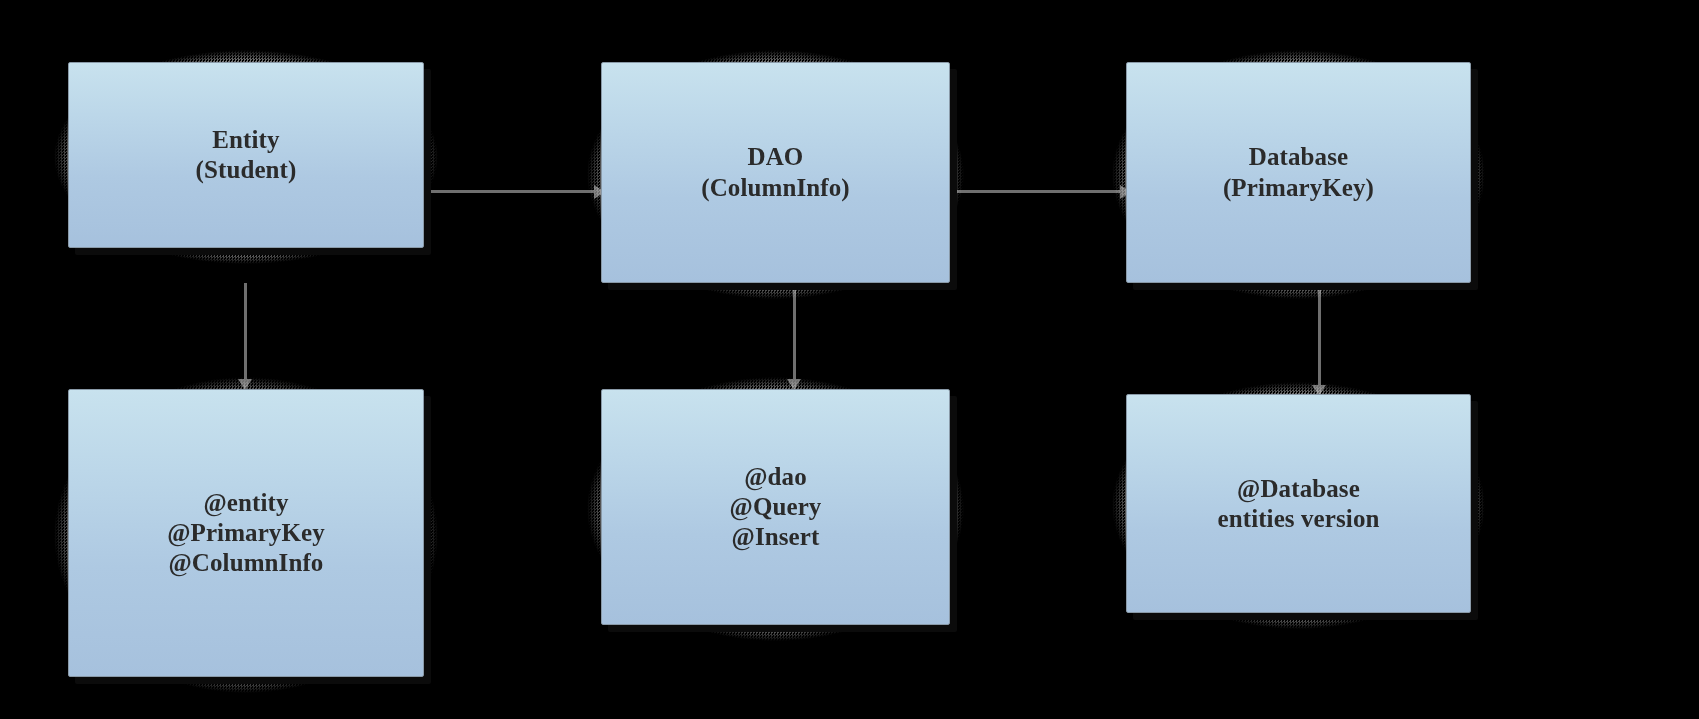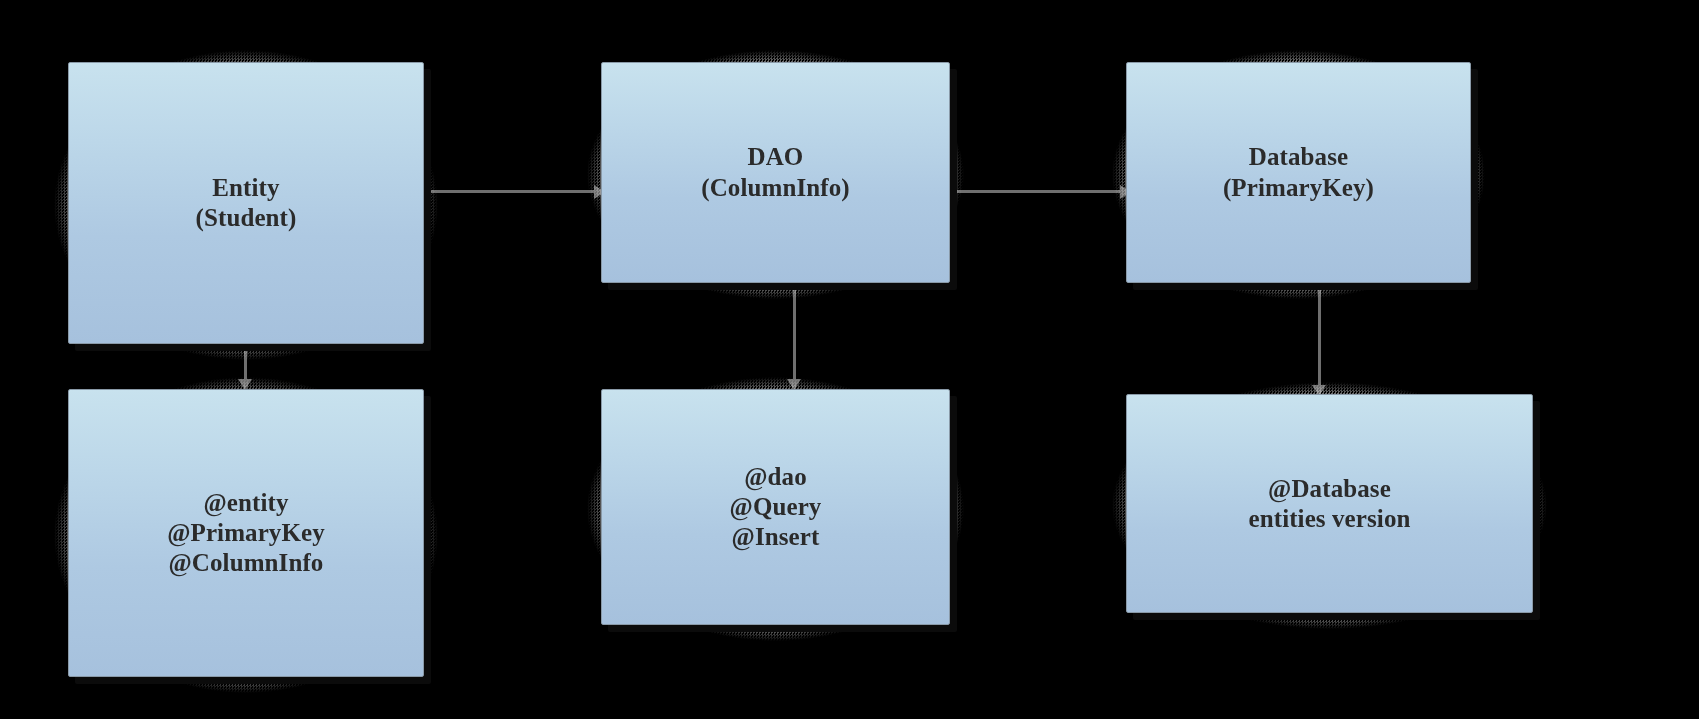--- a/index.html
+++ b/index.html
@@ -131,21 +131,21 @@
 
   <div class="edge-v" style="left:244px; top:283px; height:104px;"></div>
   <div class="arrow-down" style="left:238px; top:379px;"></div>
 
   <div class="edge-v" style="left:793px; top:283px; height:104px;"></div>
   <div class="arrow-down" style="left:787px; top:379px;"></div>
 
   <div class="edge-v" style="left:1318px; top:283px; height:110px;"></div>
   <div class="arrow-down" style="left:1312px; top:385px;"></div>
 
-  <div class="node" style="left:68px; top:62px; width:356px; height:282px;">
+  <div class="node" style="left:68px; top:62px; width:356px; height:186px;">
     <div class="halo"></div>
     <div class="shadow"></div>
     <div class="box">
       <div class="box-label">Entity
 (Student)</div>
     </div>
   </div>
 
   <div class="node" style="left:601px; top:62px; width:349px; height:221px;">
     <div class="halo"></div>
@@ -178,21 +178,21 @@
   <div class="node" style="left:601px; top:389px; width:349px; height:236px;">
     <div class="halo"></div>
     <div class="shadow"></div>
     <div class="box">
       <div class="box-label small-gap">@dao
 @Query
 @Insert</div>
     </div>
   </div>
 
-  <div class="node" style="left:1126px; top:394px; width:407px; height:219px;">
+  <div class="node" style="left:1126px; top:394px; width:345px; height:219px;">
     <div class="halo"></div>
     <div class="shadow"></div>
     <div class="box">
       <div class="box-label small-gap">@Database
 entities version</div>
     </div>
   </div>
 
 </div>
 

